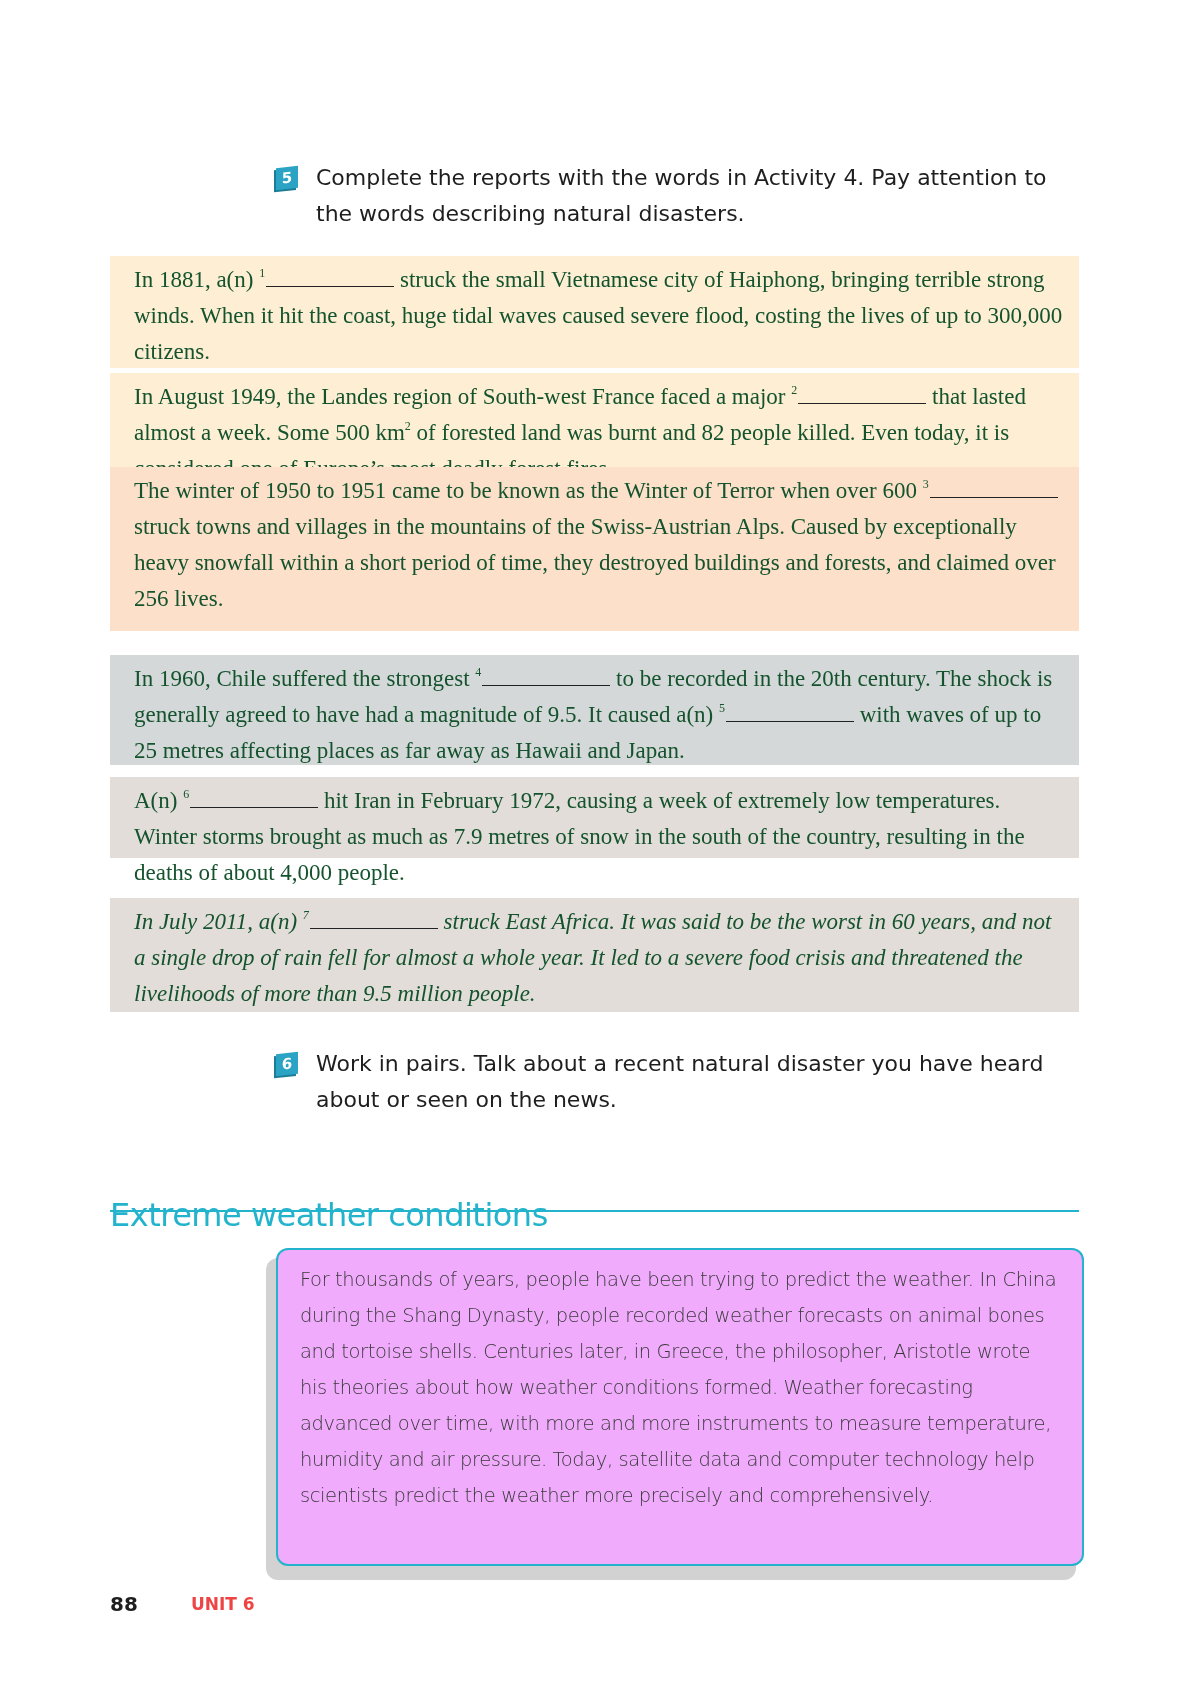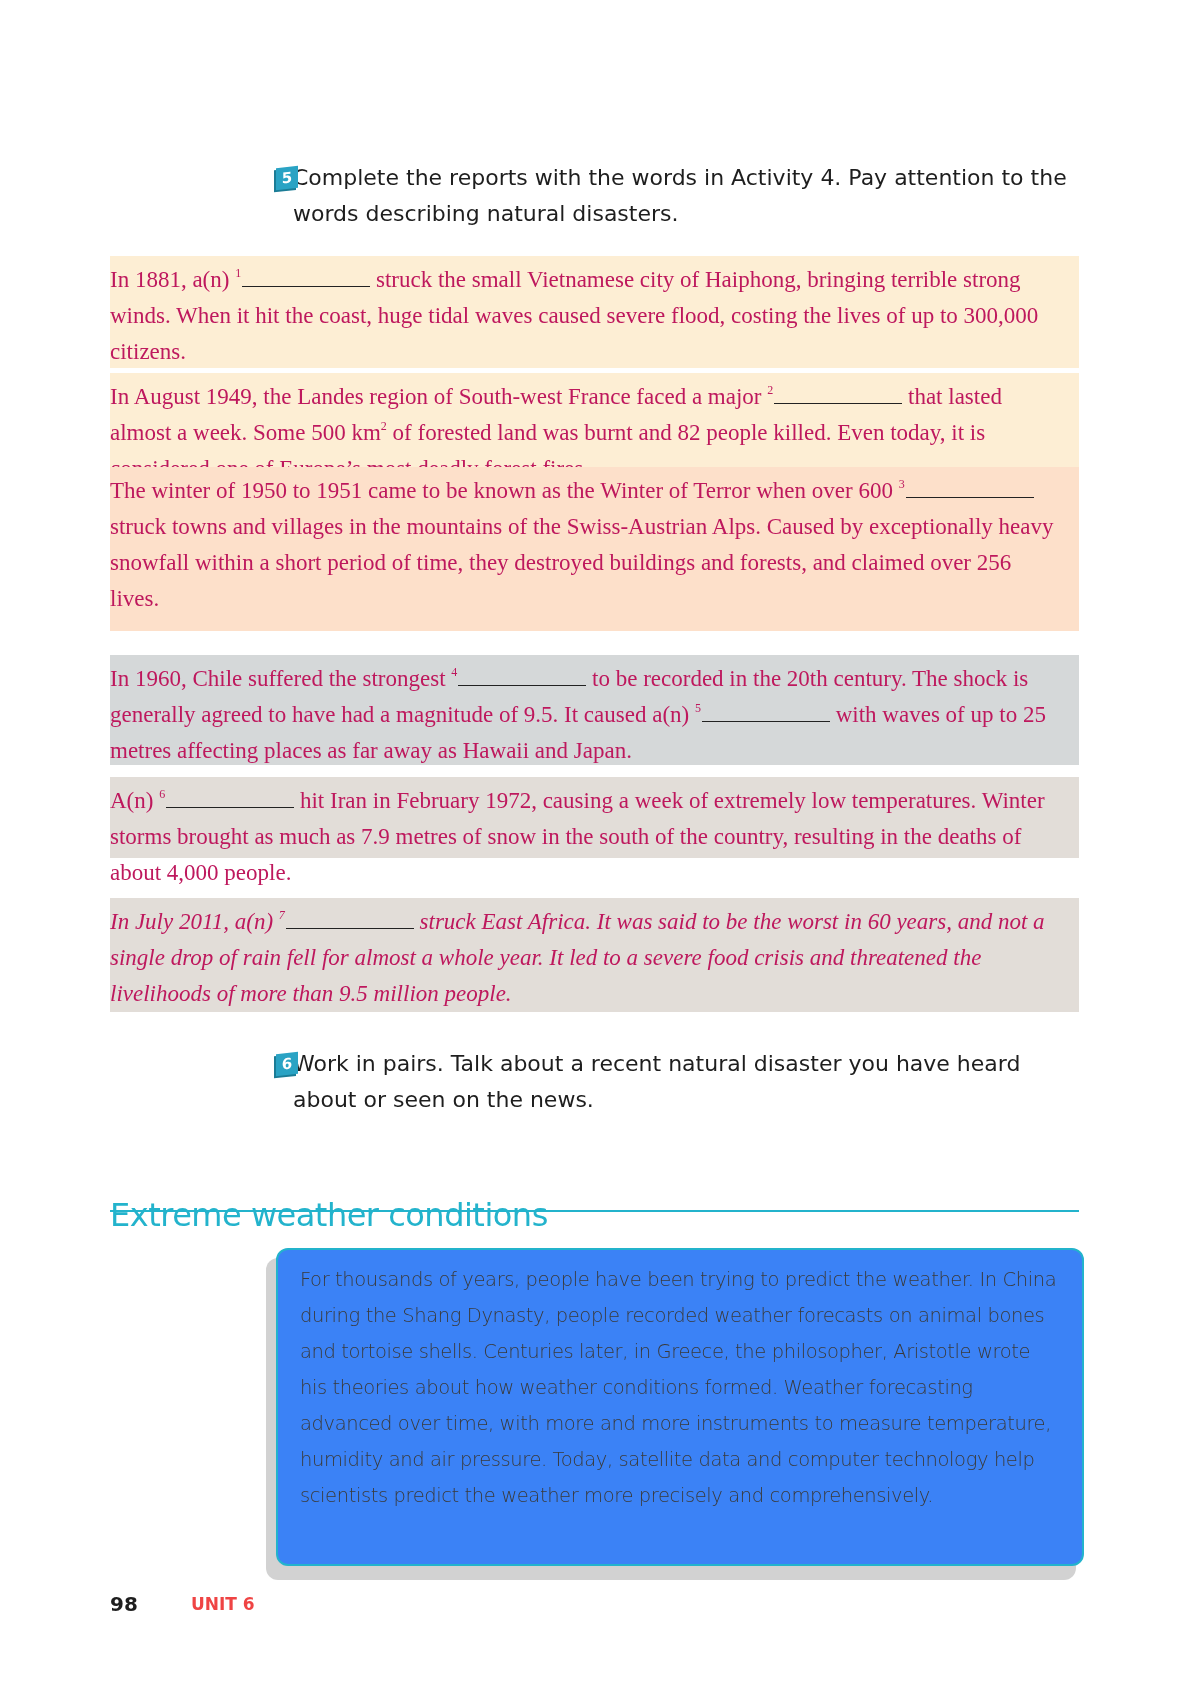--- a/index.html
+++ b/index.html
@@ -1,32 +1,32 @@
 <!DOCTYPE html>
 <html><head>
 <meta charset="utf-8">
 <style>
   html, body { margin:0; padding:0; background:#ffffff; }
   body { width:1190px; height:1683px; position:relative; overflow:hidden; }
   .activity { position:absolute; left:276px; width:810px; font-family:"DejaVu Sans", sans-serif; font-size:22px; line-height:36px; color:#1e1e1e; }
   .activity .badge { position:absolute; left:0; top:7px; width:22px; height:22px; background:#2aa3c4; color:#fff; font-weight:bold; font-size:15px; line-height:22px; text-align:center; transform:skewY(-6deg); box-shadow:-2px 2px 0 #1b7c96; }
-  .activity .text { margin-left:17px; display:block; }
-  .report { position:absolute; left:110px; width:969px; box-sizing:border-box; padding:6px 16px 0 0; font-family:"Liberation Serif", "DejaVu Serif", serif; font-size:23px; line-height:36px; color:#be185d; }
+  .activity .text { margin-left:40px; display:block; }
+  .report { position:absolute; left:110px; width:969px; box-sizing:border-box; padding:6px 16px 0 24px; font-family:"Liberation Serif", "DejaVu Serif", serif; font-size:23px; line-height:36px; color:#14532d; }
   .blank { display:inline-block; width:128px; border-bottom:1.5px solid #222; height:20px; vertical-align:baseline; margin-left:1px; }
   sup { font-size:12px; vertical-align:10px; line-height:0; }
   .r1 { top:256px; height:112px; background:#fdeed4; }
   .r2 { top:373px; height:122px; background:#fdeed4; }
   .r3 { top:467px; height:164px; background:#fde0ca; }
   .r4 { top:655px; height:110px; background:#d5d8d9; }
   .r5 { top:777px; height:81px; background:#e2ddd8; }
   .r6 { top:898px; height:114px; background:#e2ddd8;font-style:italic; }
   .heading { position:absolute; left:110px; top:1196px; font-family:"DejaVu Sans", sans-serif; font-weight:normal; font-size:32px; color:#23b3cc; letter-spacing:-0.5px; }
   .heading-rule { position:absolute; left:110px; top:1210px; width:969px; height:2px; background:#23b3cc; }
   .dyk-shadow { position:absolute; left:266px; top:1258px; width:810px; height:322px; background:#d2d2d2; border-radius:12px; }
-  .dyk-box { position:absolute; left:276px; top:1248px; width:808px; height:318px; background:#3b82f6; border:2px solid #23b3cc; border-radius:12px; box-sizing:border-box; overflow:hidden; }
+  .dyk-box { position:absolute; left:276px; top:1248px; width:808px; height:318px; background:#f0abfc; border:2px solid #23b3cc; border-radius:12px; box-sizing:border-box; overflow:hidden; }
   .dyk-text { position:absolute; left:22px; top:12px; width:760px; font-family:"DejaVu Sans", sans-serif; font-size:19.5px; line-height:36px; color:#3a3a3a; letter-spacing:-0.4px; font-weight:300; }
   .dyk-bar { position:absolute; left:0; right:0; bottom:0; height:38px; background:#1fb5cf; }
   .dyk-label { position:absolute; right:52px; top:6px; font-family:"DejaVu Serif", serif; font-size:18px; color:#fff; letter-spacing:-0.5px; }
   .dyk-icon { position:absolute; right:18px; top:5px; width:22px; height:22px; border:2px solid #fff; border-radius:50%; color:#fff; font-family:"DejaVu Sans", sans-serif; font-size:16px; line-height:22px; text-align:center; }
   .footer-page { position:absolute; left:110px; top:1592px; font-family:"DejaVu Sans", sans-serif; font-weight:bold; font-size:20px; color:#1e1e1e; }
   .footer-unit { position:absolute; left:191px; top:1594px; font-family:"DejaVu Sans", sans-serif; font-weight:bold; font-size:17px; color:#ef4444; }
 </style>
 </head>
 <body>
 
@@ -48,14 +48,14 @@
 </div>
 
 <div class="heading">Extreme weather conditions</div>
 <div class="heading-rule"></div>
 
 <div class="dyk-shadow"></div>
 <div class="dyk-box">
   <div class="dyk-text">For thousands of years, people have been trying to predict the weather. In China during the Shang Dynasty, people recorded weather forecasts on animal bones and tortoise shells. Centuries later, in Greece, the philosopher, Aristotle wrote his theories about how weather conditions formed. Weather forecasting advanced over time, with more and more instruments to measure temperature, humidity and air pressure. Today, satellite data and computer technology help scientists predict the weather more precisely and comprehensively.</div>
 </div>
 
-<div class="footer-page">98</div>
+<div class="footer-page">88</div>
 <div class="footer-unit">UNIT 6</div>
 
 </body></html>

